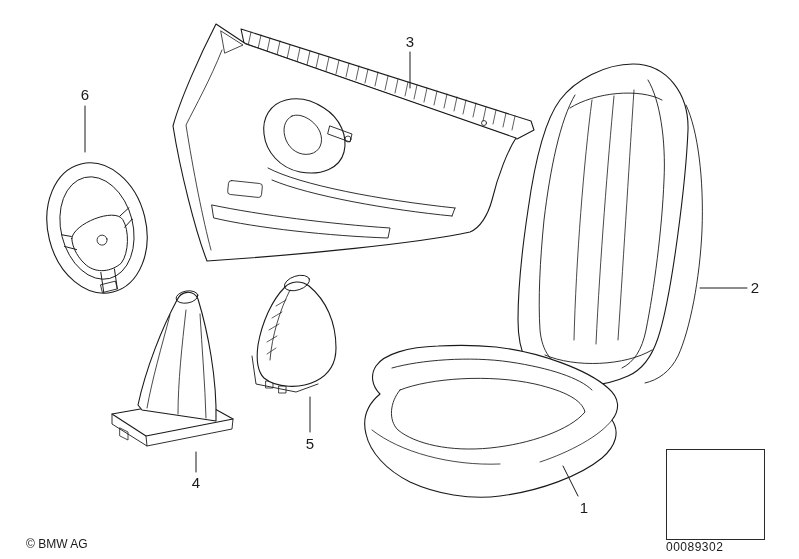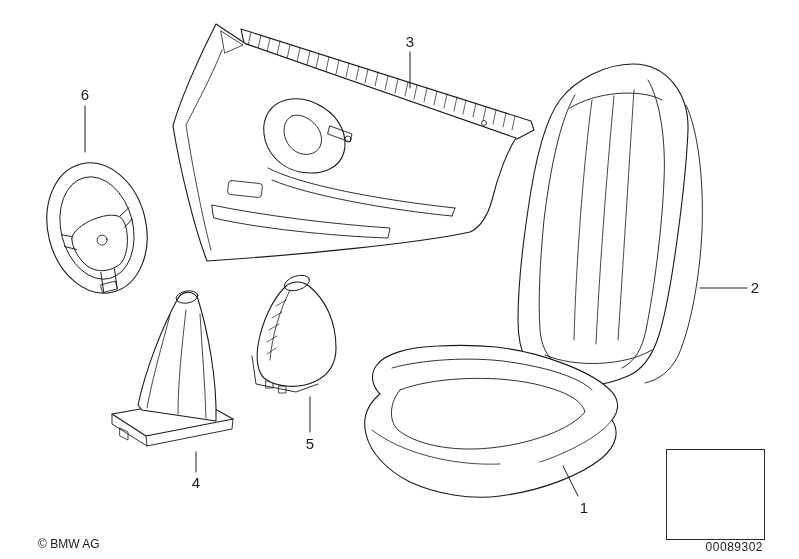--- a/index.html
+++ b/index.html
@@ -6,22 +6,22 @@
   .canvas{
     position:relative;width:799px;height:559px;background:#ffffff;
     overflow:hidden;font-family:"Liberation Sans",sans-serif;color:#1a1a1a;
   }
   .canvas svg{position:absolute;left:0;top:0;}
   .callout{
     position:absolute;width:20px;text-align:center;
     font-size:15px;line-height:18px;color:#1a1a1a;cursor:pointer;
   }
   .stamp-box{position:absolute;left:666px;top:449px;width:97px;height:89px;border:1px solid #2a2a2a;background:#ffffff;}
-  .footer-copyright{position:absolute;left:26px;top:537px;font-size:12px;margin-left:12px;}
-  .drawing-number{position:absolute;left:666px;top:540px;width:97px;text-align:right;font-size:12px;letter-spacing:0.5px;}
+  .footer-copyright{position:absolute;left:26px;top:537px;font-size:12px;}
+  .drawing-number{position:absolute;left:666px;top:540px;width:97px;text-align:left;font-size:12px;letter-spacing:0.5px;}
 </style>
 </head>
 <body>
 
 <div class="canvas">
 
   <svg width="799" height="559" viewBox="0 0 799 559" fill="none" stroke="#1a1a1a" stroke-width="1.1" stroke-linecap="round" stroke-linejoin="round">
 
     <g>
 

